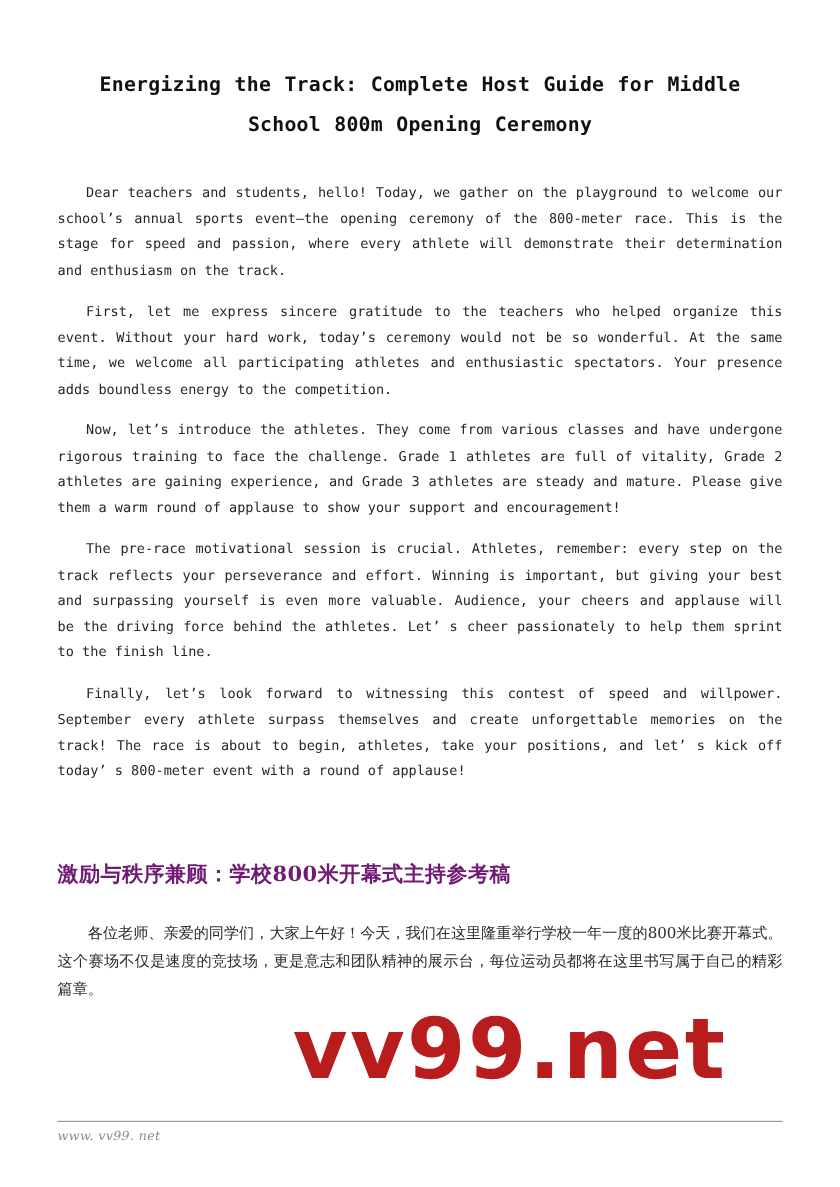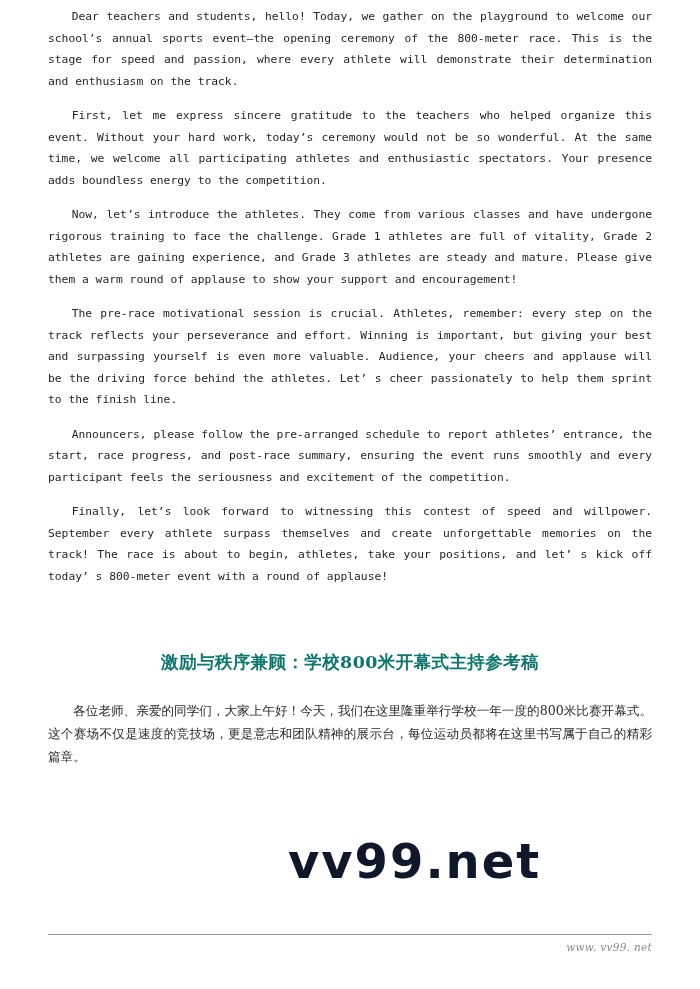--- a/index.html
+++ b/index.html
@@ -36,21 +36,21 @@
     font-size: 16.5px;
     font-weight: 700;
     line-height: 33px;
     letter-spacing: 0.2px;
     color: #111111;
     word-spacing: 1px;
   }
 
   
   .en-body {
-    margin-top: 6px;
+    margin-top: 30px;
   }
   .en-p {
     margin: 0 0 13px 0;
     text-align: justify;
     text-justify: inter-word;
     text-indent: 2.1em;
     font-family: "DejaVu Sans Mono", "Liberation Mono", monospace;
     font-size: 11.3px;
     line-height: 21.5px;
     color: #262626;
@@ -59,26 +59,25 @@
   .en-p:last-child { margin-bottom: 0; }
 
   
   .section-gap {
     height: 62px;
   }
 
   
   .cn-heading {
     margin: 0;
-    text-align: center;
     font-family: "DejaVu Serif", "Liberation Serif", serif;
     font-size: 17.5px;
     font-weight: 700;
     line-height: 26px;
-    color: #0f766e;
+    color: #701a75;
     letter-spacing: 0.4px;
     position: relative;
     z-index: 3;
   }
   .cn-body {
     margin-top: 24px;
     position: relative;
     z-index: 3;
   }
   .cn-p {
@@ -90,70 +89,69 @@
     line-height: 23px;
     color: #2a2a2a;
   }
 
   
   .watermark {
     position: absolute;
     left: 244px;
     top: 833px;
     font-family: "DejaVu Sans", "Liberation Sans", sans-serif;
-    font-size: 48px;
+    font-size: 70px;
     font-weight: 700;
     letter-spacing: 2px;
-    color: #0f172a;
+    color: #b91c1c;
     z-index: 1;
     white-space: nowrap;
     pointer-events: none;
     user-select: none;
-    margin-left: 44px;
   }
 
   
   .footer {
     position: absolute;
     left: 48px;
     top: 934px;
     width: 604px;
     z-index: 4;
   }
   .footer-rule {
     width: 100%;
     height: 1px;
     background: #9a9a9a;
     line-height: 0;
     font-size: 0;
   }
   .footer-url {
     margin-top: 6px;
-    text-align: right;
+    text-align: left;
     font-family: "DejaVu Serif", "Liberation Serif", serif;
     font-style: italic;
     font-size: 10.5px;
     color: #8b8b8b;
     letter-spacing: 0.3px;
   }
 </style>
 </head>
 <body>
 
 <div class="page">
 
   <div class="watermark">vv99.net</div>
 
+  <h1 class="doc-title">Energizing the Track: Complete Host Guide for Middle School 800m Opening Ceremony</h1>
 
   <div class="en-body">
     <p class="en-p">Dear teachers and students, hello! Today, we gather on the playground to welcome our school’s annual sports event—the opening ceremony of the 800-meter race. This is the stage for speed and passion, where every athlete will demonstrate their determination and enthusiasm on the track.</p>
     <p class="en-p">First, let me express sincere gratitude to the teachers who helped organize this event. Without your hard work, today’s ceremony would not be so wonderful. At the same time, we welcome all participating athletes and enthusiastic spectators. Your presence adds boundless energy to the competition.</p>
     <p class="en-p">Now, let’s introduce the athletes. They come from various classes and have undergone rigorous training to face the challenge. Grade 1 athletes are full of vitality, Grade 2 athletes are gaining experience, and Grade 3 athletes are steady and mature. Please give them a warm round of applause to show your support and encouragement!</p>
     <p class="en-p">The pre-race motivational session is crucial. Athletes, remember: every step on the track reflects your perseverance and effort. Winning is important, but giving your best and surpassing yourself is even more valuable. Audience, your cheers and applause will be the driving force behind the athletes. Let’ s cheer passionately to help them sprint to the finish line.</p>
-    <p class="en-p">Announcers, please follow the pre-arranged schedule to report athletes’ entrance, the start, race progress, and post-race summary, ensuring the event runs smoothly and every participant feels the seriousness and excitement of the competition.</p>
     <p class="en-p">Finally, let’s look forward to witnessing this contest of speed and willpower. September every athlete surpass themselves and create unforgettable memories on the track! The race is about to begin, athletes, take your positions, and let’ s kick off today’ s 800-meter event with a round of applause!</p>
   </div>
 
   <div class="section-gap"></div>
 
   <h2 class="cn-heading">激励与秩序兼顾：学校800米开幕式主持参考稿</h2>
 
   <div class="cn-body">
     <p class="cn-p">各位老师、亲爱的同学们，大家上午好！今天，我们在这里隆重举行学校一年一度的800米比赛开幕式。这个赛场不仅是速度的竞技场，更是意志和团队精神的展示台，每位运动员都将在这里书写属于自己的精彩篇章。</p>
   </div>

